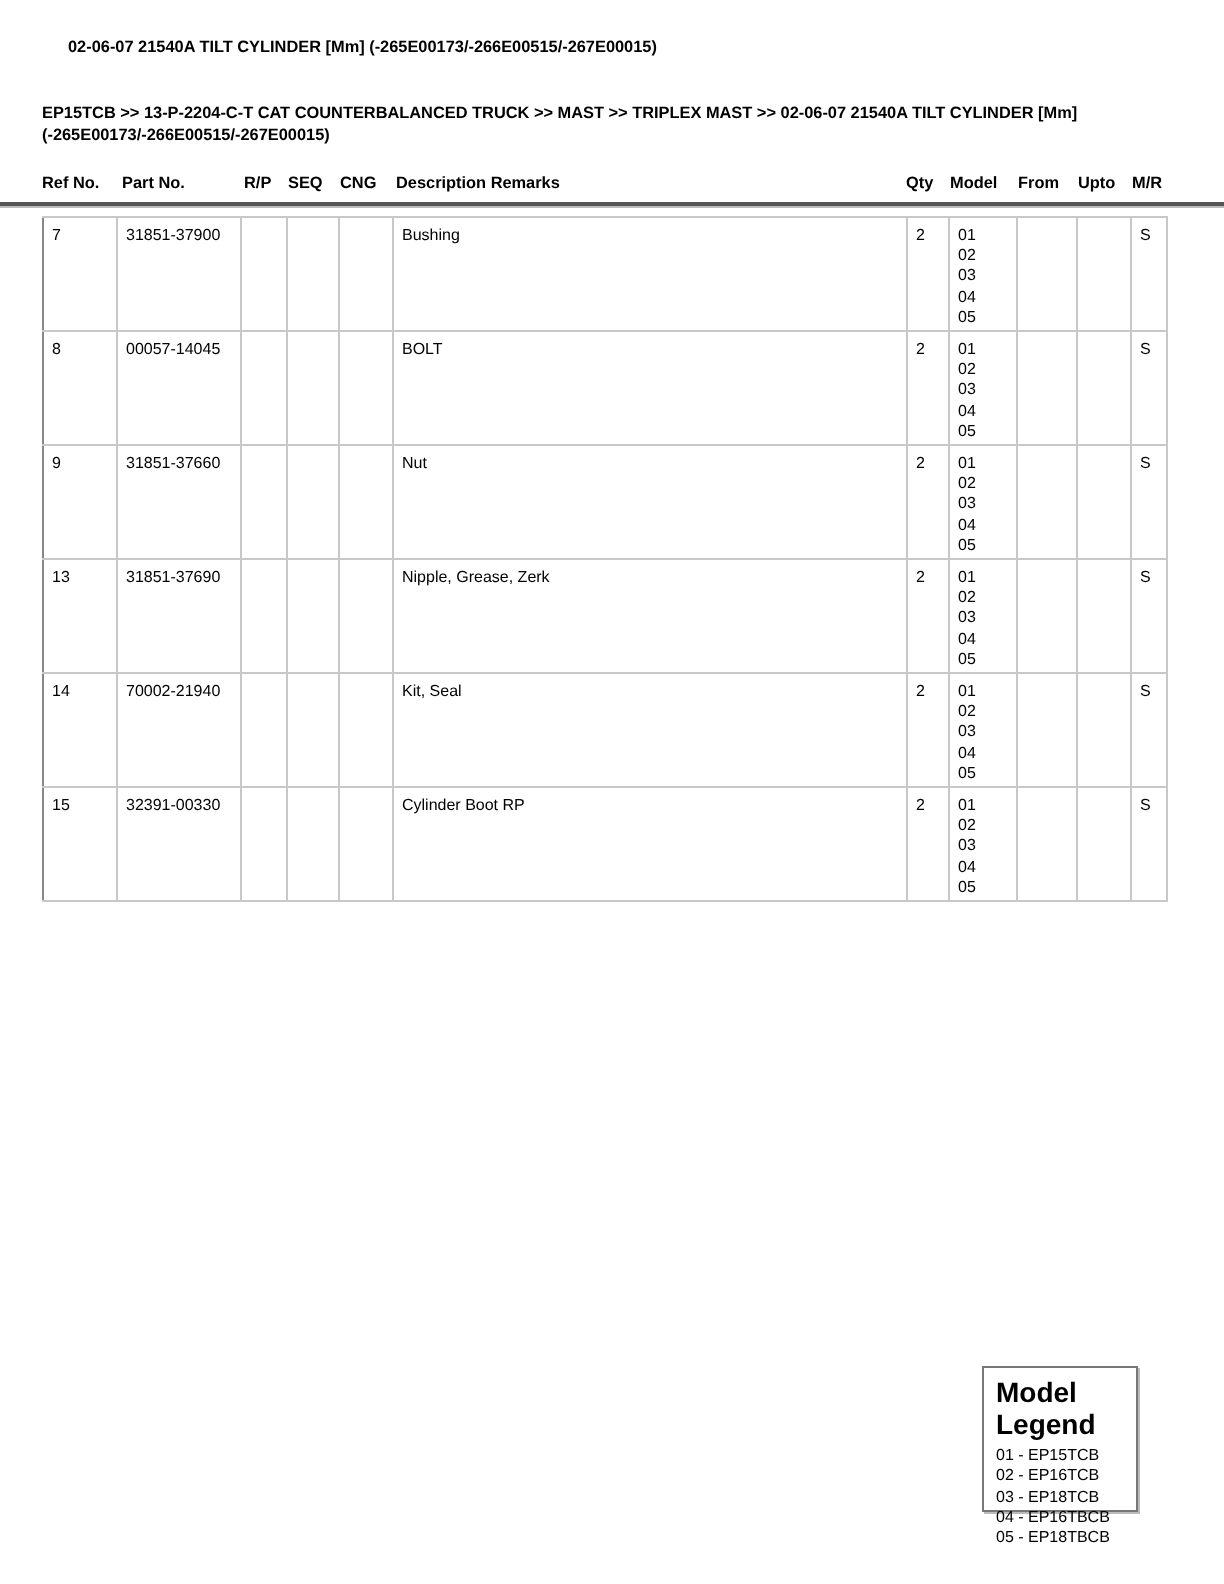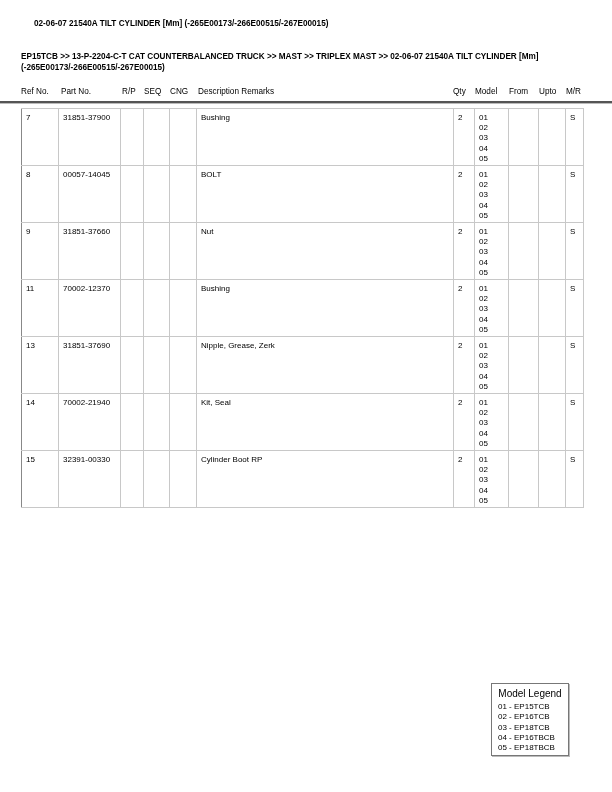--- a/index.html
+++ b/index.html
@@ -1,26 +1,26 @@
 <!DOCTYPE html>
 <html><head>
 <meta charset="utf-8">
 <style>
   html, body { margin: 0; padding: 0; background: #fff; }
   body { width: 612px; height: 792px; position: relative; font-family: "Liberation Sans", sans-serif; color: #000; overflow: hidden; }
   .title { position: absolute; left: 21px; top: 19px; font-size: 8.2px; font-weight: bold; padding-left: 13px; }
   .breadcrumb { position: absolute; left: 21px; top: 52px; width: 575px; font-size: 8.2px; font-weight: bold; line-height: 10.5px; }
-  .hdr { position: absolute; top: 87px; font-size: 8.2px; font-weight: normal; }
+  .hdr { position: absolute; top: 87px; font-size: 8.2px; font-weight: bold; }
   .hdr-rule { position: absolute; left: 0; top: 101px; width: 612px; height: 2px; background: #555; }
   .hdr-rule2 { position: absolute; left: 0; top: 103px; width: 612px; height: 1px; background: #bbb; }
   table.parts { position: absolute; left: 21px; top: 108px; border-collapse: collapse; table-layout: fixed; font-size: 8px; }
   table.parts td { border: 1px solid #c8c8c8; vertical-align: top; padding: 4px 4px 0 4px; height: 52px; line-height: 10.2px; }
   table.parts td.ref, table.parts td.desc { border-left-color: #888; }
   .legend { position: absolute; left: 491px; top: 683px; width: 78px; height: 73px; border: 1px solid #777; box-shadow: 1px 1px 0 #bbb; font-size: 8px; box-sizing: border-box; padding: 4px 6px; }
-  .legend .lh { font-weight: normal; margin-bottom: 3px; font-size: 10px; text-align: center; }
+  .legend .lh { font-weight: bold; margin-bottom: 3px; font-size: 14px; }
   .legend .li { line-height: 10.3px; }
 </style>
 </head>
 <body>
 
 <div class="title">02-06-07 21540A TILT CYLINDER [Mm] (-265E00173/-266E00515/-267E00015)</div>
 <div class="breadcrumb">EP15TCB &gt;&gt; 13-P-2204-C-T CAT COUNTERBALANCED TRUCK &gt;&gt; MAST &gt;&gt; TRIPLEX MAST &gt;&gt; 02-06-07 21540A TILT CYLINDER [Mm] (-265E00173/-266E00515/-267E00015)</div>
 
 <div class="hdr" style="left:21px">Ref No.</div>
 <div class="hdr" style="left:61px">Part No.</div>
@@ -102,39 +102,20 @@
           <div>02</div>
           <div>03</div>
           <div>04</div>
           <div>05</div>
         </td>
         <td></td>
         <td></td>
         <td>S</td>
       </tr>
       <tr>
-        <td class="ref">11</td>
-        <td>70002-12370</td>
-        <td></td>
-        <td></td>
-        <td></td>
-        <td class="desc">Bushing</td>
-        <td>2</td>
-        <td>
-          <div>01</div>
-          <div>02</div>
-          <div>03</div>
-          <div>04</div>
-          <div>05</div>
-        </td>
-        <td></td>
-        <td></td>
-        <td>S</td>
-      </tr>
-      <tr>
         <td class="ref">13</td>
         <td>31851-37690</td>
         <td></td>
         <td></td>
         <td></td>
         <td class="desc">Nipple, Grease, Zerk</td>
         <td>2</td>
         <td>
           <div>01</div>
           <div>02</div>

